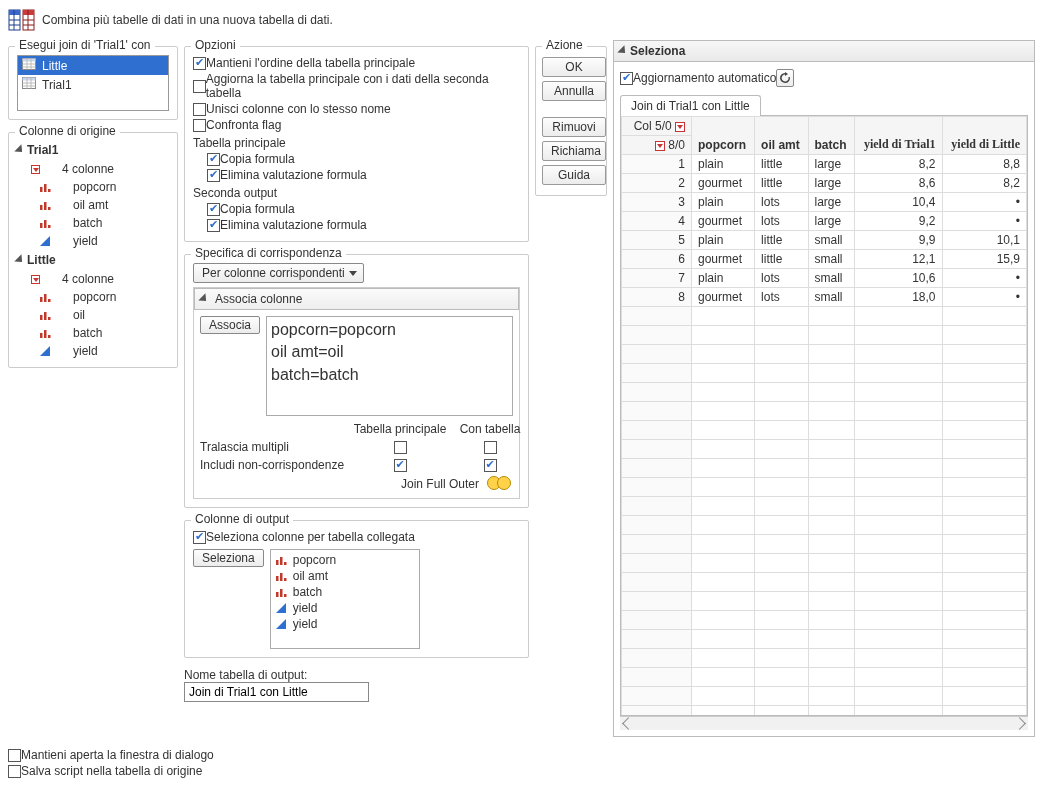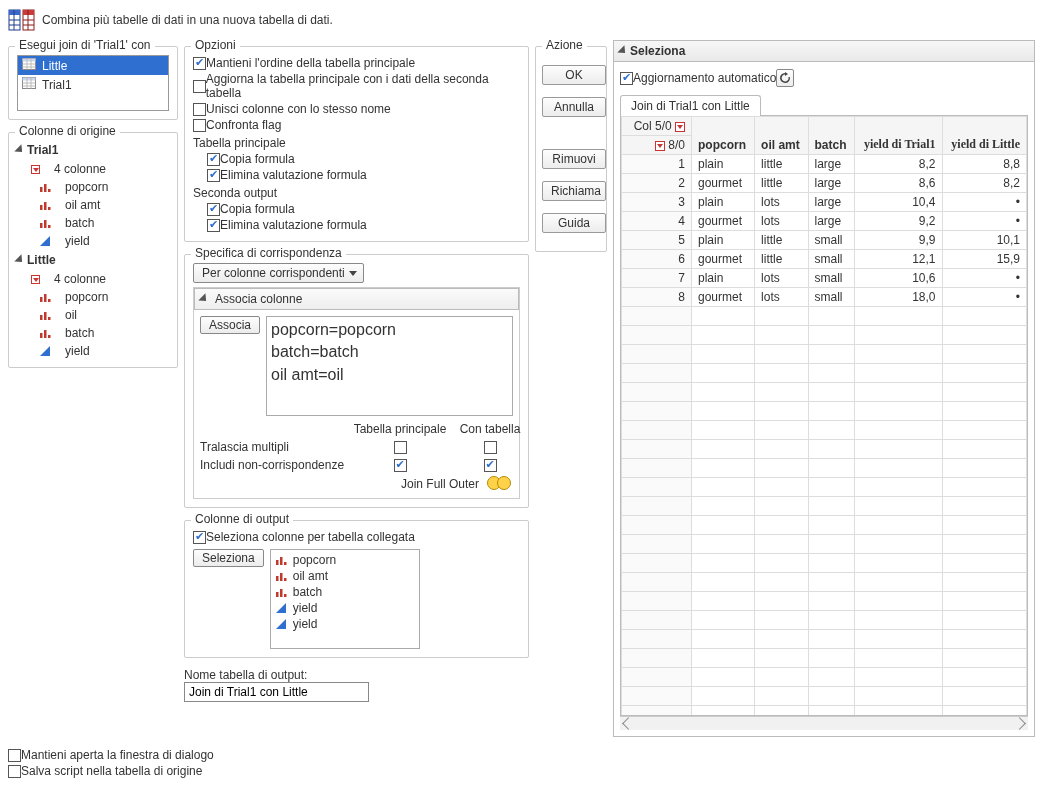--- a/index.html
+++ b/index.html
@@ -19,21 +19,21 @@
   .col-prev { flex: 1; min-width: 0; }
 
   .grp { border: 1px solid #ccc; border-radius: 2px; padding: 8px 8px 8px 8px; margin-top: 6px; position: relative; }
   .grp-title { position: absolute; top: -9px; left: 6px; background: #fff; padding: 0 4px; font-size: 12px; color:#333; }
   .listbox { border: 1px solid #999; background: #fff; height: 56px; overflow: auto; }
   .lb-item { display:flex; align-items:center; gap:6px; padding: 2px 4px; }
   .lb-item.selected { background: #2f6fd0; color: #fff; }
 
   .tree-root { display:flex; flex-direction: column; gap: 2px; }
   .tree-header { display:flex; align-items:center; gap:4px; padding: 2px 0; font-weight:normal; }
-  .tree-row { display:flex; align-items:center; gap:14px; padding: 1px 0 1px 14px; }
+  .tree-row { display:flex; align-items:center; gap:22px; padding: 1px 0 1px 14px; }
   .tree-row.sub { padding-left: 22px; }
 
   .disclosure {
     width:0; height:0; border-top:5px solid transparent; border-bottom:5px solid transparent;
     border-left:6px solid #555;
     transform: rotate(45deg);
   }
 
   .red-dd {
     width:9px; height:9px; border:1px solid #c33; display:inline-block; position:relative;
@@ -46,21 +46,21 @@
 
   .chk-row { display:flex; align-items:center; padding:1px 0;}
   .ck { width:13px; height:13px; border:1px solid #555; background:#fff; display:inline-flex; align-items:center; justify-content:center; font-size:10px; line-height:1; color:#3168b0;}
   .ck.checked::after { content:"✔"; color:#2e6fcf; font-size:11px; position:relative; top:-1px;}
   .chk-row label { cursor: default; }
   .section-label { font-size:12px; padding: 3px 0 1px 0; }
 
   .btn {
     border:1px solid #999; background: linear-gradient(#fdfdfd,#ececec);
     padding: 2px 8px; font-size:12px; text-align:center; border-radius:2px;
-    cursor: pointer; user-select:none; display:block; width: 64px; margin:12px 0;
+    cursor: pointer; user-select:none; display:block; width: 64px; margin:4px 0;
   }
 
   .sm-btn {
     border:1px solid #888; background: linear-gradient(#fdfdfd,#ececec);
     padding: 1px 8px; font-size:12px; border-radius:2px; cursor:pointer;
   }
   .dd-btn {
     border:1px solid #888; background: linear-gradient(#fdfdfd,#ececec);
     padding: 2px 18px 2px 8px; font-size:12px; border-radius:2px; position:relative; display:inline-block;
   }
@@ -291,22 +291,22 @@
       <div class="sub-group">
         <div class="assoc-header">
           <span class="disclosure"></span>
           <span style="font-weight:normal">Associa colonne</span>
         </div>
         <div style="padding:6px;">
           <div style="display:flex; gap:6px; align-items:flex-start;">
             <span class="sm-btn">Associa</span>
             <div class="assoc-box" id="assoc-pairs">
                 <div>popcorn=popcorn</div>
+                <div>oil amt=oil</div>
                 <div>batch=batch</div>
-                <div>oil amt=oil</div>
               </div>
           </div>
 
           <div class="match-grid">
             <span></span>
             <span style="text-align:center">Tabella principale</span>
             <span style="text-align:center">Con tabella</span>
 
             <span>Tralascia multipli</span>
             <span class="ck-cell">

